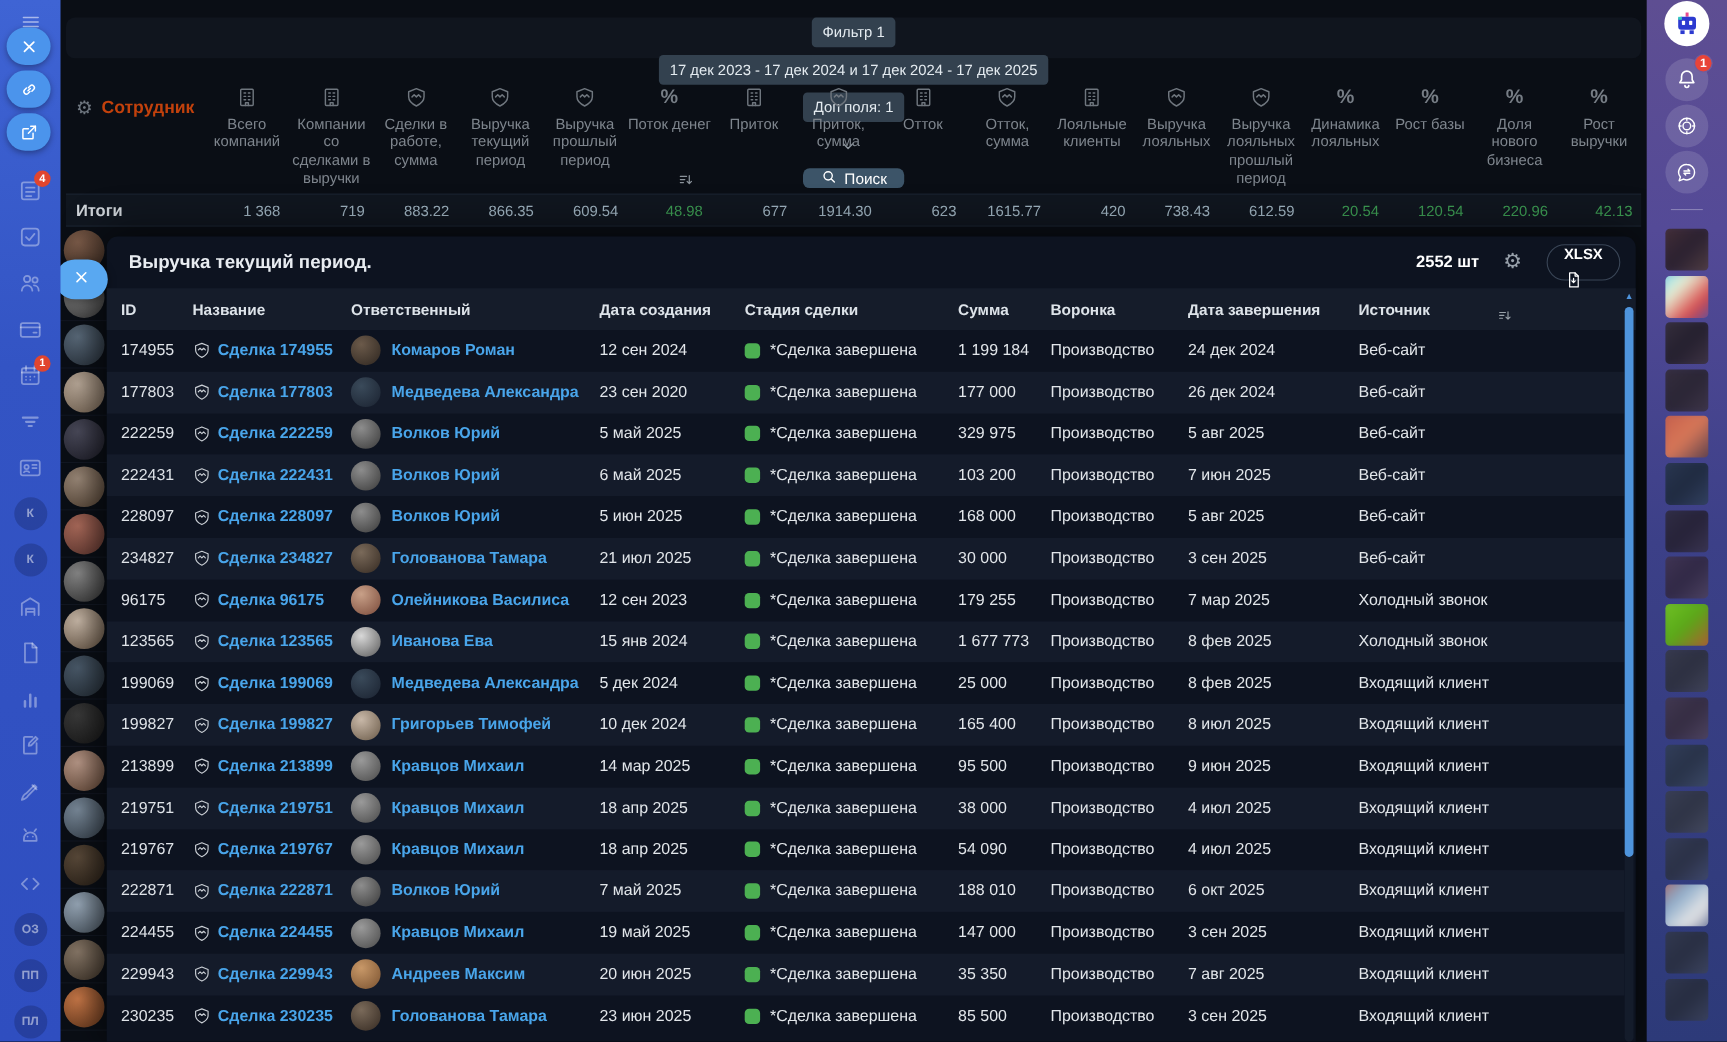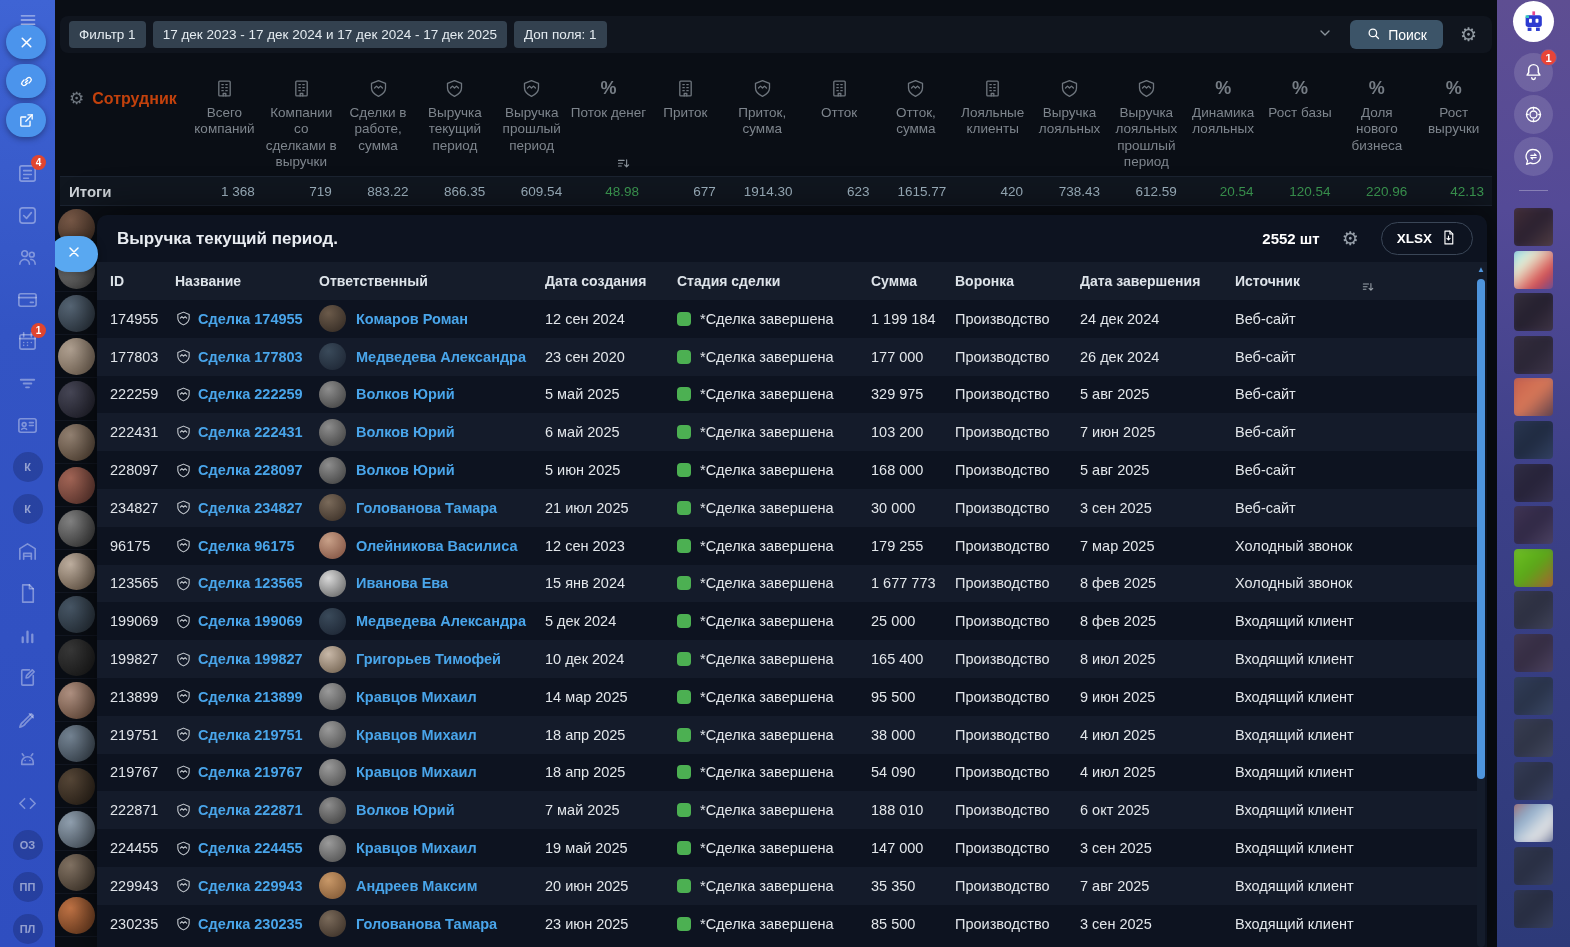--- a/index.html
+++ b/index.html
@@ -39,21 +39,21 @@
     color:#fff; font-size:11px; font-weight:bold; display:flex; align-items:center; justify-content:center; border:1px solid #6c5da0; }
   .sr-divider { position:absolute; top:190px; left:22px; width:29px; height:1px; background:rgba(255,255,255,.3); }
   .sr-tiles { position:absolute; top:208px; left:17px; width:39px; }
   .tile { width:39px; height:38px; margin-bottom:4.6px; border-radius:4px; overflow:hidden; cursor:pointer; }
   .tile-inner { width:100%; height:100%; transform:scale(1.35); filter:blur(4px); }
 
   
   .main { position:absolute; left:55px; top:0; width:1442px; height:100%; background:#0a0e15; }
 
   .topbar { position:absolute; left:5px; top:16px; width:1432px; height:37px; background:#10151e;
-    border-radius:8px; display:flex; align-items:center; padding:0 9px; gap:7px; }
+    border-radius:8px; display:flex; align-items:center; padding:0 9px; gap:7px;flex-direction:column; }
   .chip { background:#33414f; color:#e4ebf0; font-size:13.5px; border-radius:4px; padding:6px 10px;
     white-space:nowrap; cursor:pointer; }
   .tb-spacer { flex:1; }
   .tb-chevron { color:#8b949c; margin-right:10px; cursor:pointer; }
   .tb-chevron svg { width:16px; height:16px; }
   .search-btn { background:#3c5468; color:#fff; border:none; border-radius:6px; height:29px; padding:0 16px;
     font-size:14px; font-family:inherit; display:flex; align-items:center; gap:7px; cursor:pointer; }
   .search-btn svg { width:15px; height:15px; }
   .tb-gear { color:#929ba3; font-size:19px; margin:0 6px 0 10px; cursor:pointer; line-height:1; }
 
@@ -84,22 +84,22 @@
   .modal-close { position:absolute; left:-47px; top:21px; width:48px; height:36px; border-radius:18px;
     background:#59a8f1; color:#fff; display:flex; align-items:center; justify-content:center;
     box-shadow:0 2px 8px rgba(0,0,0,.4); cursor:pointer; }
   .modal-close svg { width:16px; height:16px; }
   .modal-header { height:47px; display:flex; align-items:center; padding:0 14px 0 20px; }
   .modal-title { font-size:17px; font-weight:600; color:#e8ecf1; }
   .mh-spacer { flex:1; }
   .modal-count { font-size:15px; font-weight:bold; color:#fff; margin-right:22px; }
   .modal-gear { color:#98a1ab; font-size:19px; margin-right:22px; cursor:pointer; line-height:1; }
   .xlsx-btn { border:1.5px solid #3a4657; background:transparent; color:#fff; border-radius:17px; height:33px;
-    padding:0 15px; font-size:13.5px; font-weight:bold; font-family:inherit; display:flex; align-items:center;
-    gap:8px; cursor:pointer; }
+    padding:0 15px; font-size:13.5px; font-weight:bold; font-family:inherit; display:flex; align-items:flex-start;
+    gap:8px; cursor:pointer;flex-direction:column; }
   .xlsx-btn svg { width:17px; height:17px; }
 
   .grid-cols { display:grid; grid-template-columns:65px 144px 226px 132px 194px 84px 125px 155px 1fr;
     padding-left:13px; align-items:center; }
   .mtable-head { height:38px; background:#151c2a; font-size:14px; font-weight:bold; color:#dde3e9; position:relative; }
   .mtable-sort { position:absolute; right:112px; bottom:3px; color:#9aa2aa; }
   .mtable-sort svg { width:14px; height:14px; }
 
   .mrows { position:absolute; top:85px; left:0; right:10px; bottom:0; overflow:hidden; }
   .mrow { height:37.8px; font-size:14.5px; color:#e2e6ea; }

